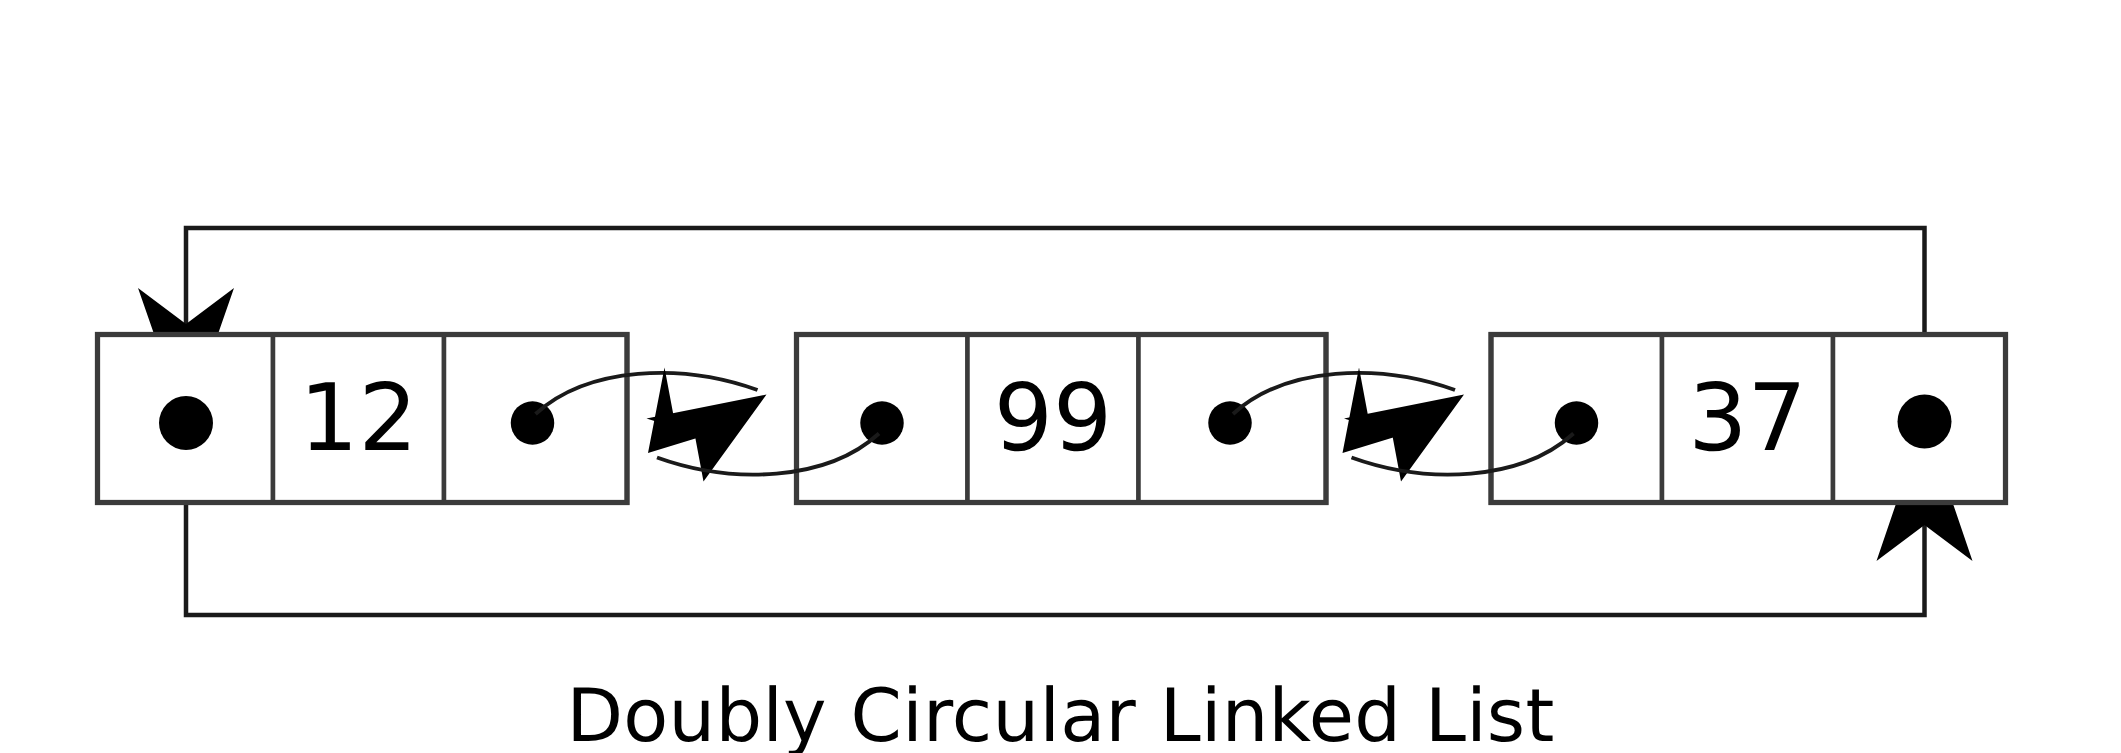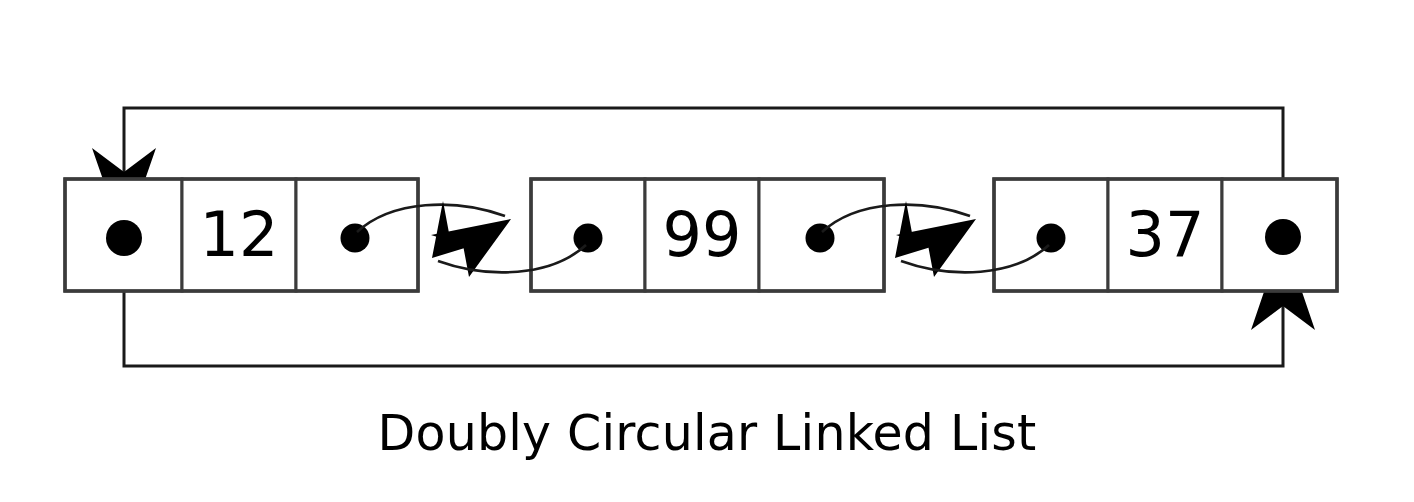--- a/index.html
+++ b/index.html
@@ -11,20 +11,21 @@
     width: 1414px;
     height: 502px;
     font-family: "DejaVu Sans", sans-serif;
     overflow: hidden;
   }
   #diagram-root {
     position: relative;
     width: 1414px;
     height: 390px;
     background: #ffffff;
+    margin-top: 44px;
   }
   svg.canvas {
     display: block;
     width: 1414px;
     height: 502px;
   }
   .node-cell-rect {
     fill: #ffffff;
     stroke: #3b3b3b;
     stroke-width: 3;

